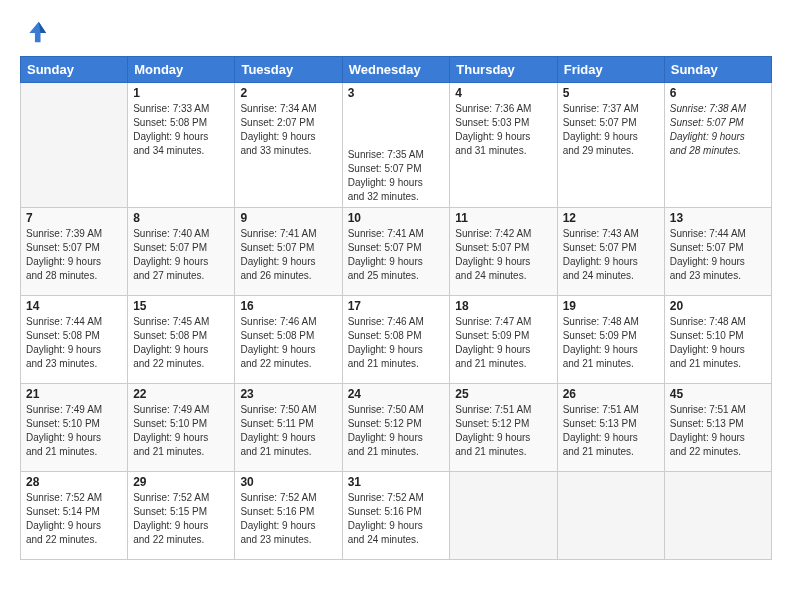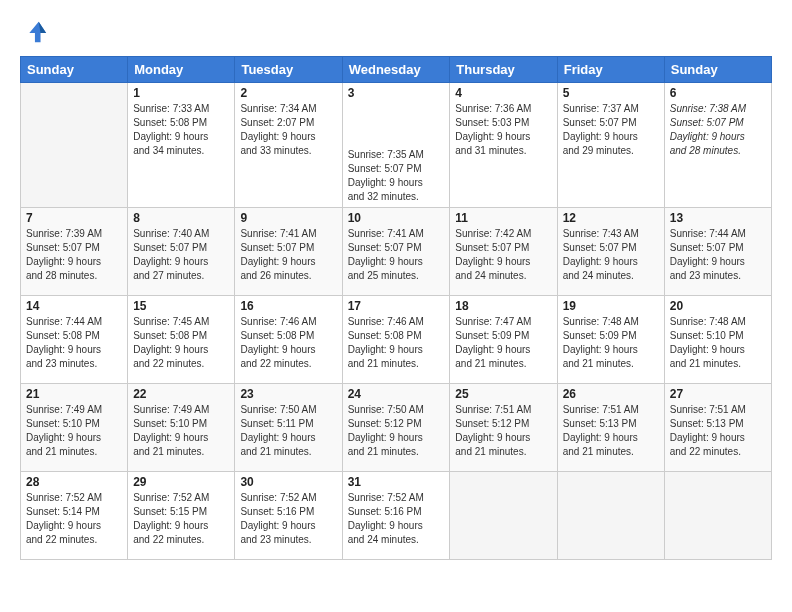--- a/index.html
+++ b/index.html
@@ -309,21 +309,21 @@
 and 21 minutes.</div>
           </td>
           <td>
             <div class="day-num">26</div>
             <div class="day-detail" style="white-space: pre-line;">Sunrise: 7:51 AM
 Sunset: 5:13 PM
 Daylight: 9 hours
 and 21 minutes.</div>
           </td>
           <td>
-            <div class="day-num">27</div>
+            <div class="day-num">45</div>
             <div class="day-detail" style="white-space: pre-line;">Sunrise: 7:51 AM
 Sunset: 5:13 PM
 Daylight: 9 hours
 and 22 minutes.</div>
           </td>
         </tr>
         <tr>
           <td>
             <div class="day-num">28</div>
             <div class="day-detail" style="white-space: pre-line;">Sunrise: 7:52 AM

